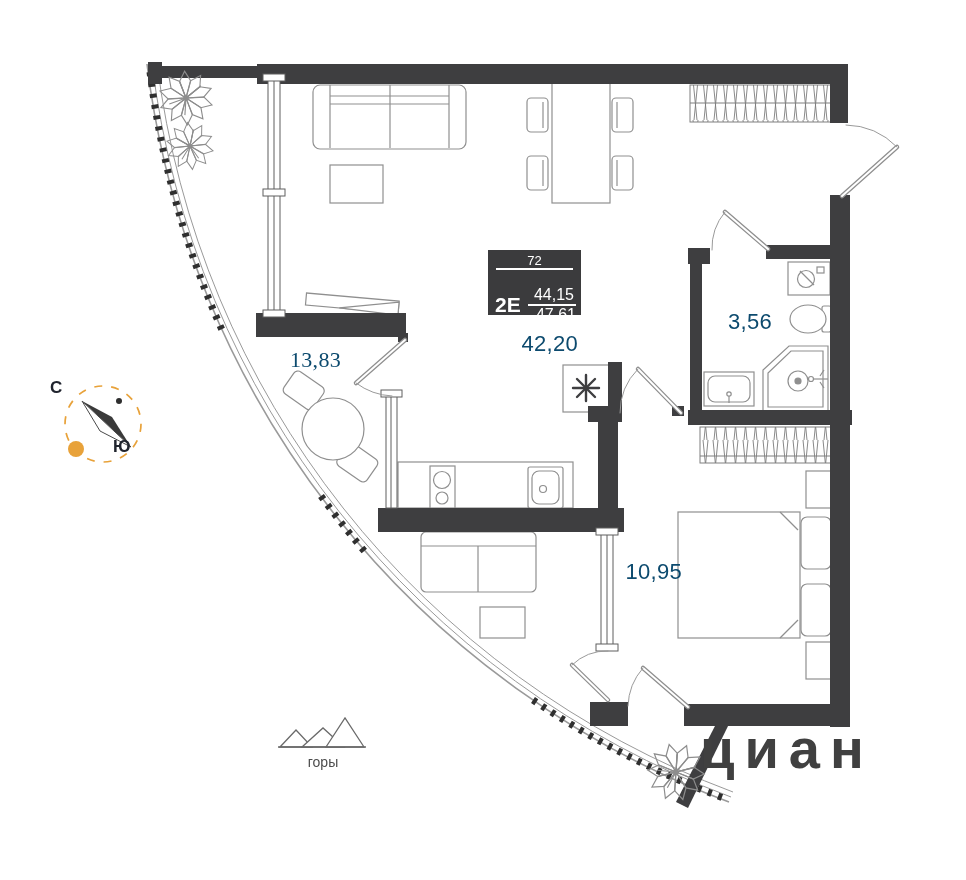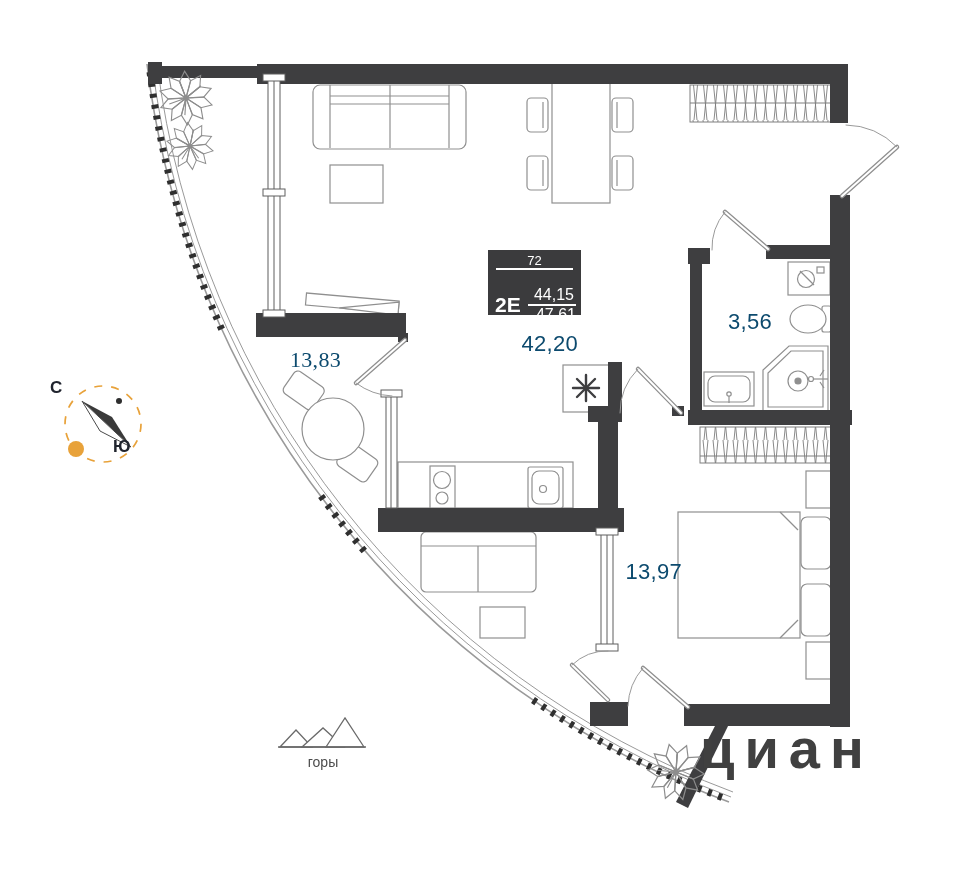--- a/index.html
+++ b/index.html
@@ -268,19 +268,19 @@
       <div class="uc-frac">
         <div class="uc-num">44,15</div>
         <div class="uc-den">47,61</div>
       </div>
     </div>
   </div>
 
   <div class="room-label" style="left:269px;top:347px;width:72px;font-family:Liberation Serif, serif;">13,83</div>
   <div class="room-label" style="left:502px;top:331px;width:76px;">42,20</div>
   <div class="room-label" style="left:708px;top:309px;width:64px;">3,56</div>
-  <div class="room-label" style="left:606px;top:559px;width:76px;">13,97</div>
+  <div class="room-label" style="left:606px;top:559px;width:76px;">10,95</div>
 
   <div class="compass-letter" style="left:50px;top:378px;">С</div>
   <div class="compass-letter" style="left:113px;top:437px;">Ю</div>
 
   <div class="landmark-label" style="left:281px;top:754px;width:84px;">горы</div>
 </div>
 
 </body></html>

